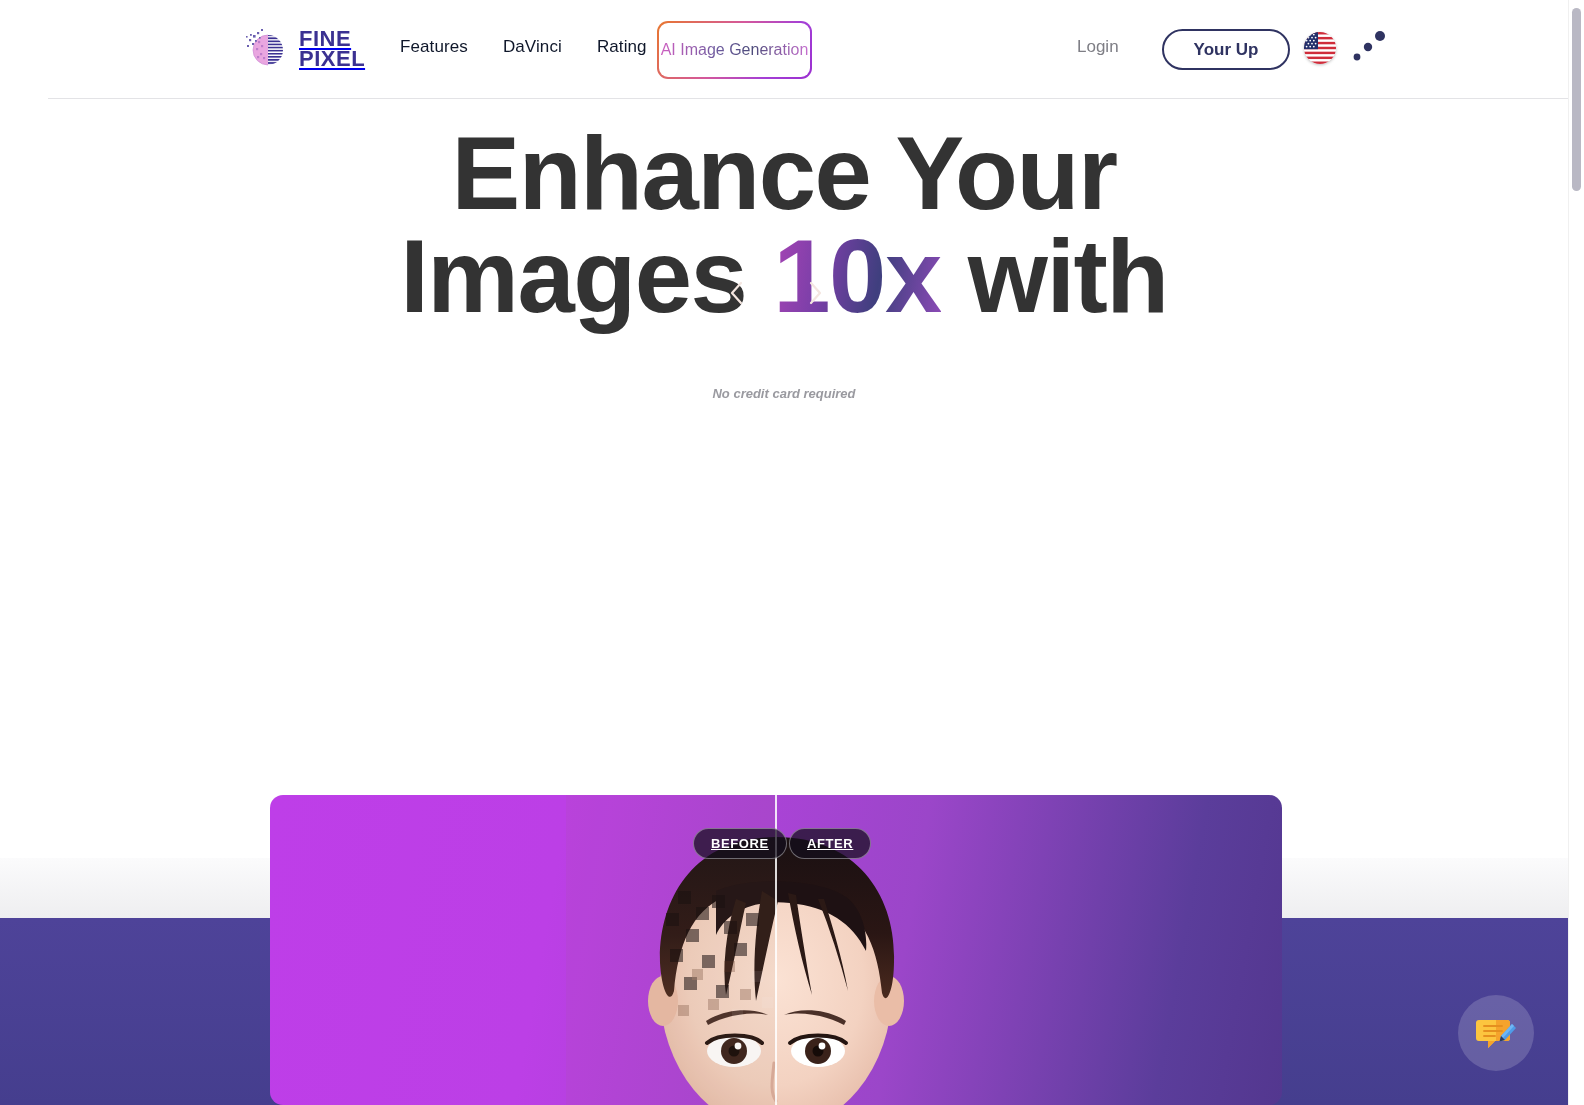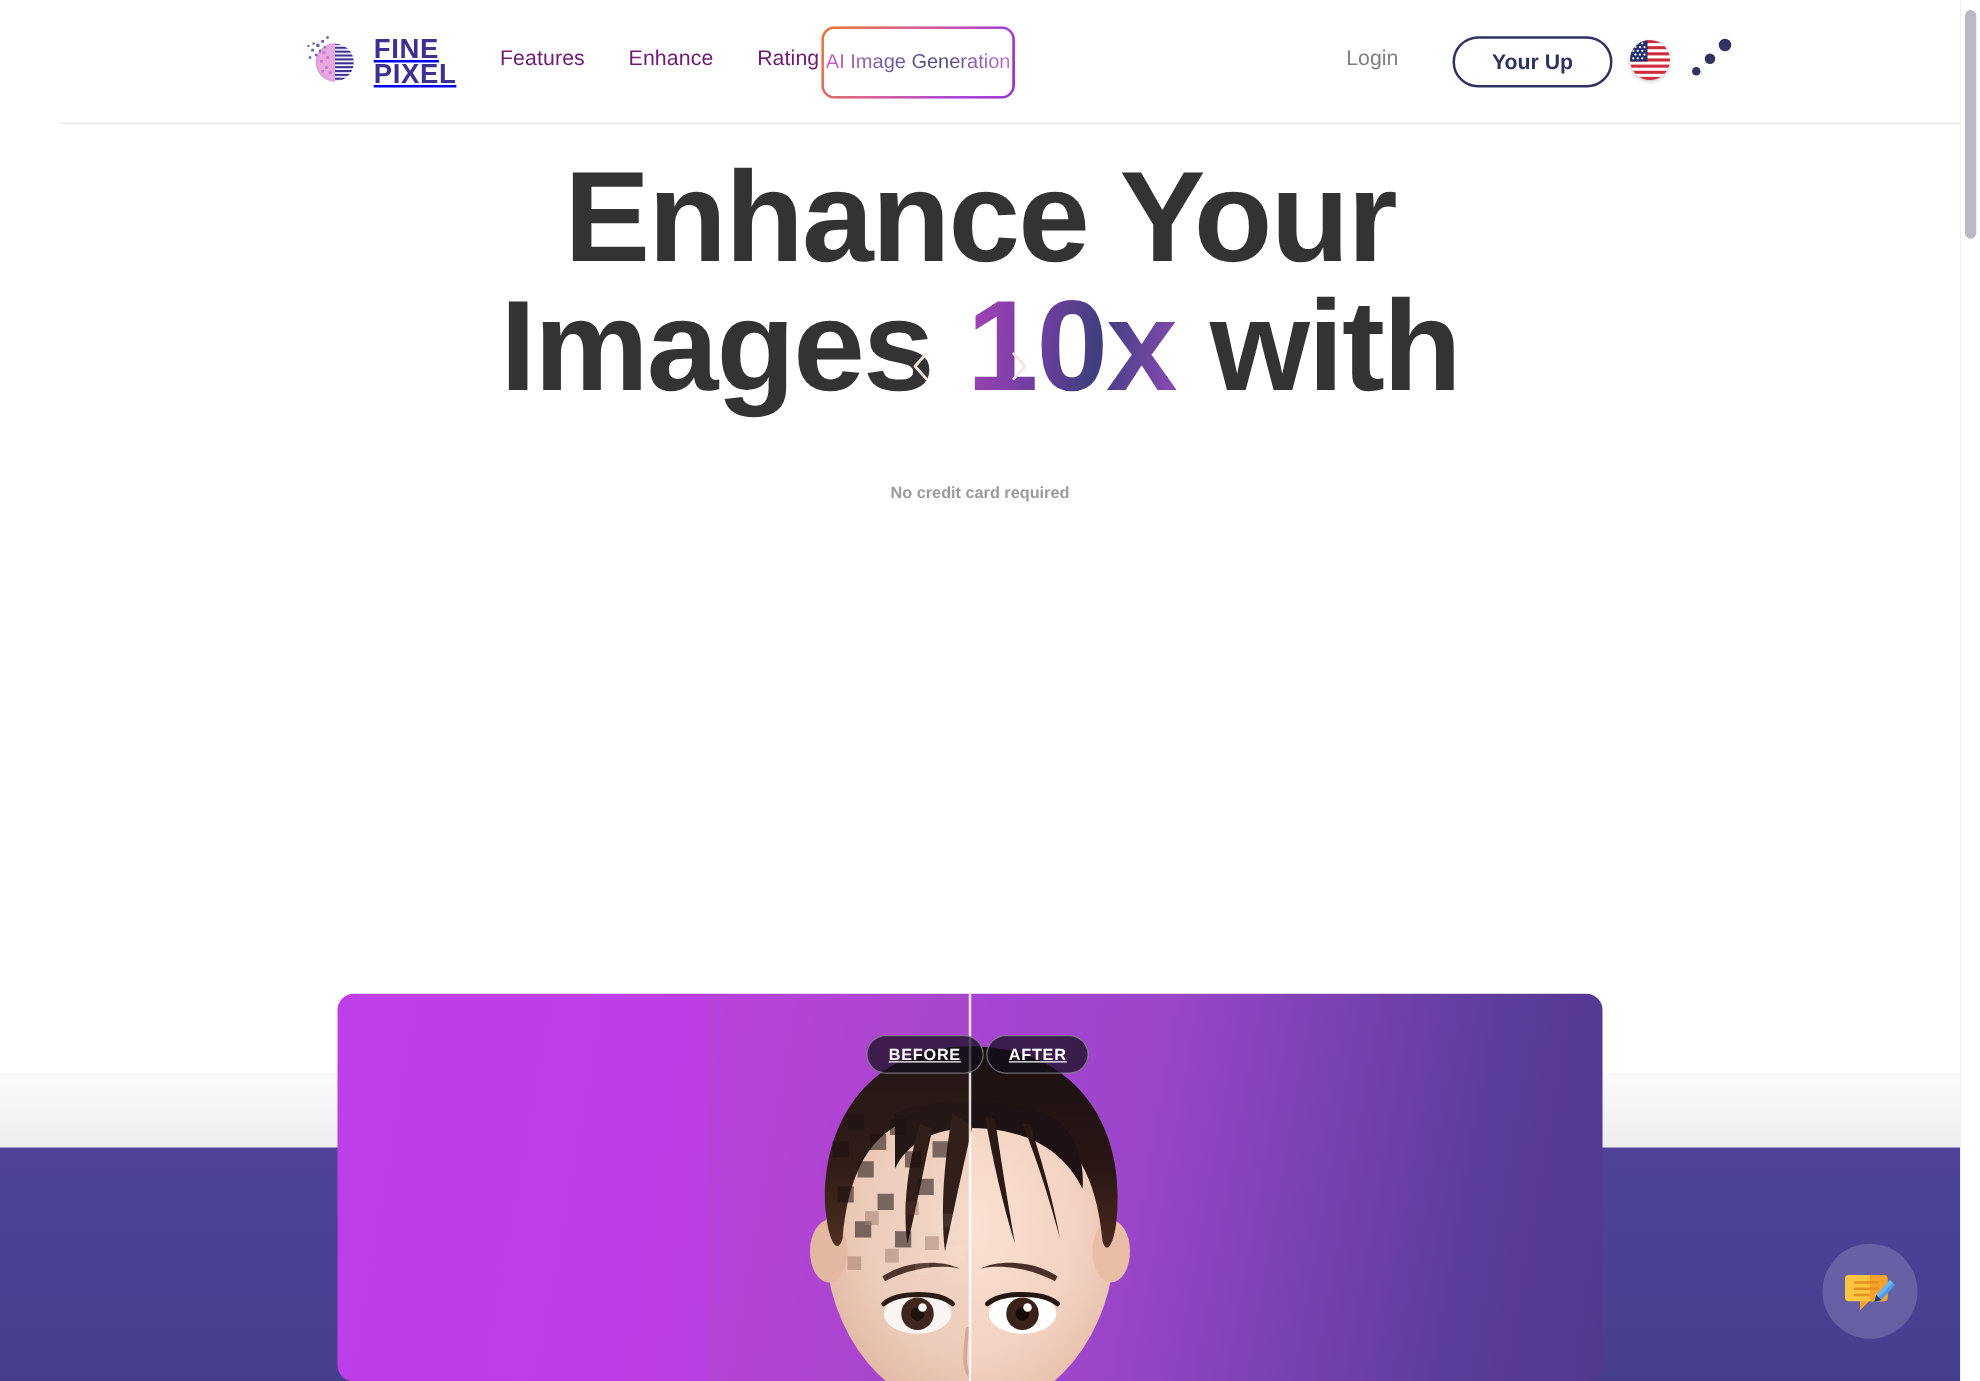--- a/index.html
+++ b/index.html
@@ -65,21 +65,21 @@
 
   
   .nav {
     position: absolute;
     left: 352px; top: 37px;
     display: flex;
     gap: 35px;
   }
   .nav a {
     font-size: 17px;
-    color: #701a75;
+    color: #0f172a;
     text-decoration: none;
     font-weight: 500;
     letter-spacing: 0.1px;
   }
 
   .aigen-btn {
     position: absolute;
     left: 609px; top: 21px;
     width: 155px; height: 58px;
     border-radius: 11px;
@@ -192,20 +192,21 @@
     cursor: pointer;
     box-shadow: 0 10px 24px rgba(110,60,180,.30);
   }
 
   .cta-note {
     margin-top: 15px;
     text-align: center;
     font-size: 13px;
     font-weight: 700;
     color: #9a9aa0;
+    font-style: italic;
   }
 
   
   .band-gray {
     position: absolute; left: 0; top: 858px;
     width: 1568px; height: 60px;
     background: linear-gradient(#fbfbfc 0%, #eeeef0 100%);
     z-index: 1;
   }
   .band-purple {
@@ -358,21 +359,21 @@
           </g>
         </svg>
         <span class="logo-word">
           <span>FINE</span>
           <span>PIXEL</span>
         </span>
       </a>
 
       <nav class="nav">
         <a href="#">Features</a>
-        <a href="#">Enhance</a>
+        <a href="#">DaVinci</a>
         <a href="#">Rating</a>
       </nav>
 
       <div class="aigen-btn">
         <span class="aigen-label">AI Image Generation</span>
       </div>
 
       <a class="login-link" href="#">Login</a>
 
       <button class="signup-btn">Your Up</button>

